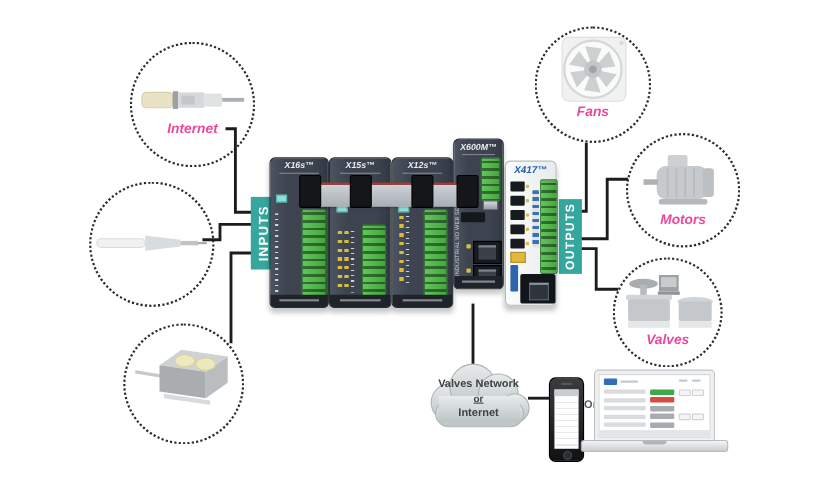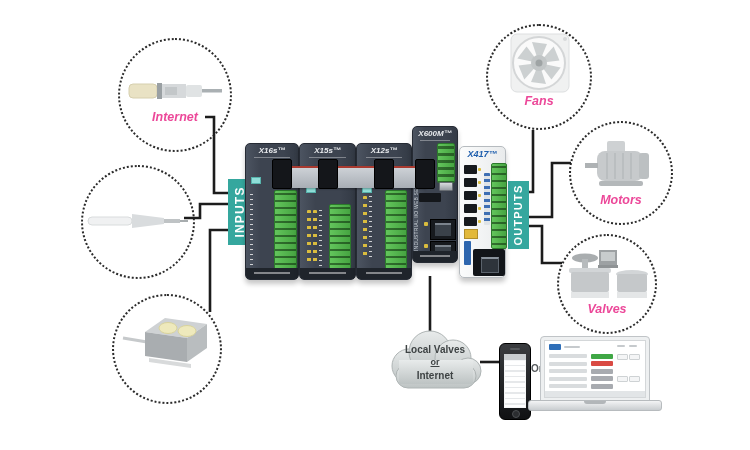--- a/index.html
+++ b/index.html
@@ -296,21 +296,21 @@
     <g fill="url(#cg)" stroke="#aeb4b4" stroke-width="1">
       <circle cx="26" cy="40" r="17"></circle>
       <circle cx="47" cy="26" r="21"></circle>
       <circle cx="70" cy="32" r="18"></circle>
       <circle cx="85" cy="45" r="13"></circle>
       <rect x="13" y="38" width="80" height="24" rx="12"></rect>
     </g>
     <rect x="16" y="34" width="74" height="24" fill="url(#cg)" stroke="none"></rect>
   </svg>
   <div class="cloud-text" style="left:395px;top:343px;width:80px;">
-    <div>Local Valves</div>
+    <div>Valves Network</div>
     <div class="or-line">or</div>
     <div>Internet</div>
   </div>
 
   <div class="phone" style="left:499px;top:343px;width:30px;height:75px;">
     <div class="earpiece" style="left:10px;top:4px;width:10px;height:2px;"></div>
     <div class="phone-screen" style="left:4px;top:10px;width:22px;height:54px;">
       <div class="ph-head"></div>
       <div class="ph-rows"></div>
     </div>

